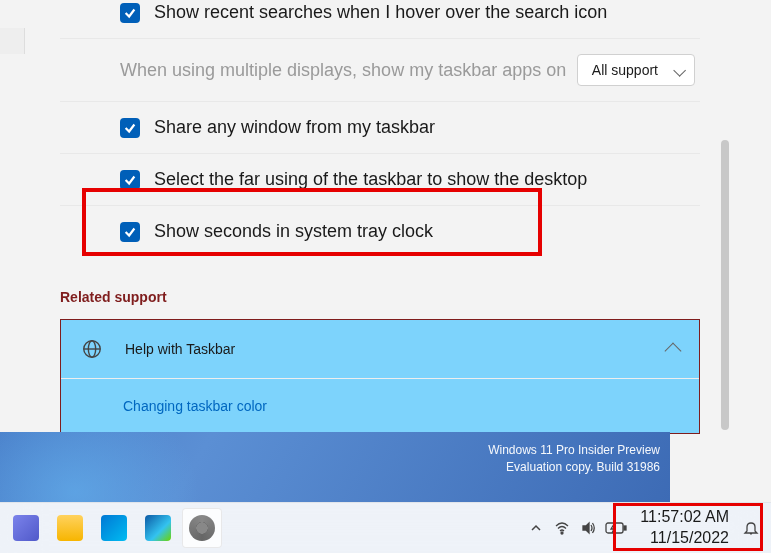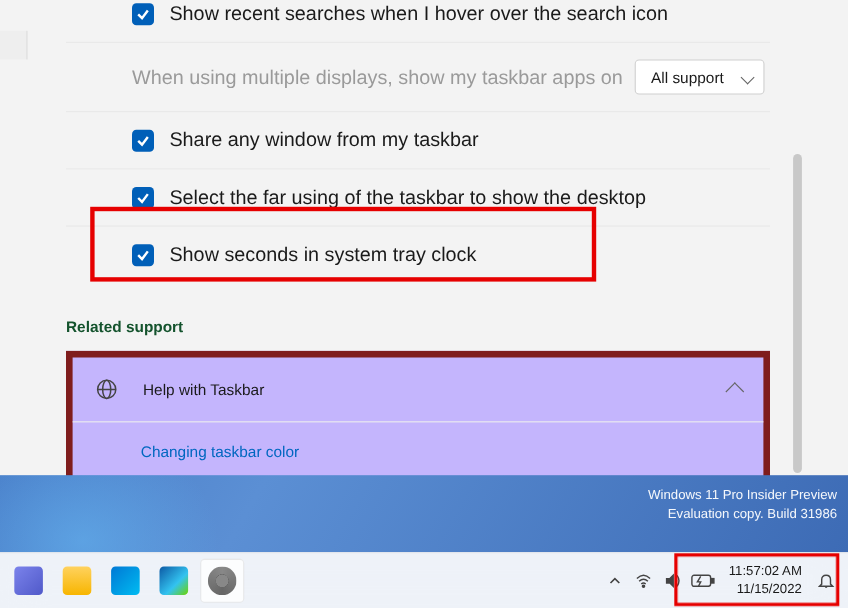--- a/index.html
+++ b/index.html
@@ -15,45 +15,45 @@
     
     .checkbox { width: 20px; height: 20px; background: #005fb8; border-radius: 4px; margin-right: 14px; display: flex; align-items: center; justify-content: center; flex-shrink: 0; }
     .checkbox svg { width: 14px; height: 14px; stroke: white; stroke-width: 2.5; fill: none; }
     
     .dropdown-row { display: flex; align-items: center; justify-content: space-between; padding: 15px 5px 15px 60px; border-bottom: 1px solid #e8e8e8; }
     .dropdown { border: 1px solid #d0d0d0; border-radius: 4px; padding: 7px 36px 7px 14px; font-size: 14px; color: #1a1a1a; background: white; position: relative; }
     .dropdown::after { content: ''; position: absolute; right: 12px; top: 13px; width: 8px; height: 8px; border-right: 1px solid #666; border-bottom: 1px solid #666; transform: rotate(45deg) translateY(-3px); }
     
     .highlight-box { position: absolute; left: 82px; top: 188px; width: 460px; height: 68px; border: 4px solid #e60000; pointer-events: none; }
     
-    .section-title { font-size: 14px; font-weight: 600; color: #14532d; margin: 32px 0 14px 0; }
+    .section-title { font-size: 14px; font-weight: 600; color: #7f1d1d; margin: 32px 0 14px 0; }
     
-    .help-card { background: #c4b5fd; border: 6px solid #7f1d1d; border-radius: 0; }
+    .help-card { background: #7dd3fc; border: 1px solid #7f1d1d; border-radius: 0; }
     .help-header { display: flex; align-items: center; padding: 18px 20px; }
     .help-icon { width: 22px; height: 22px; margin-right: 22px; }
     .help-title { font-size: 14px; color: #1a1a1a; flex: 1; }
     .chevron { width: 12px; height: 12px; border-right: 1px solid #666; border-bottom: 1px solid #666; transform: rotate(-135deg); margin-top: 4px; }
     .help-link { padding: 18px 20px 18px 62px; border-top: 1px solid #eee; }
     .help-link a { color: #0067c0; text-decoration: none; font-size: 14px; }
     
     .scrollbar-stub { position: absolute; right: 42px; top: 140px; width: 8px; height: 290px; background: #c8c8c8; border-radius: 4px; }
     
-    .wallpaper-strip { position: absolute; left: 0; top: 432px; width: 771px; height: 70px; background: linear-gradient(120deg, #4a7fc9 0%, #5b8fd4 30%, #3d6bb5 100%); overflow: hidden; }
+    .wallpaper-strip { position: absolute; left: 0; top: 432px; width: 670px; height: 70px; background: linear-gradient(120deg, #4a7fc9 0%, #5b8fd4 30%, #3d6bb5 100%); overflow: hidden; }
     .wallpaper-strip::before { content: ''; position: absolute; left: -50px; top: -40px; width: 250px; height: 200px; background: radial-gradient(ellipse, rgba(100,180,240,0.6), transparent 70%); border-radius: 50%; }
     .watermark { position: absolute; right: 10px; top: 10px; text-align: right; color: rgba(255,255,255,0.95); font-size: 12px; line-height: 1.4; }
     
     .taskbar { position: absolute; left: 0; bottom: 0; width: 771px; height: 51px; background: rgba(238,242,248,0.92); backdrop-filter: blur(20px); display: flex; align-items: center; border-top: 1px solid rgba(0,0,0,0.05); }
     .taskbar-left { display: flex; gap: 4px; padding-left: 6px; }
     .task-icon { width: 40px; height: 40px; border-radius: 4px; display: flex; align-items: center; justify-content: center; cursor: pointer; }
     .task-icon.active { background: rgba(255,255,255,0.8); border: 1px solid rgba(0,0,0,0.08); }
     .task-icon-inner { width: 26px; height: 26px; border-radius: 4px; }
     
     .taskbar-right { margin-left: auto; display: flex; align-items: center; gap: 2px; padding-right: 8px; }
     .tray-icon { width: 24px; height: 40px; display: flex; align-items: center; justify-content: center; color: #444; }
-    .clock-area { text-align: right; font-size: 12px; color: #1a1a1a; line-height: 1.3; padding: 0 8px; }
+    .clock-area { text-align: right; font-size: 16px; color: #1a1a1a; line-height: 1.3; padding: 0 8px; }
     
     .clock-highlight { position: absolute; right: 8px; bottom: 2px; width: 150px; height: 48px; border: 3px solid #e60000; pointer-events: none; }
   </style>
 </head>
 <body>
 
 <div class="sidebar-stub"></div>
 
 <div class="settings-area">
 

